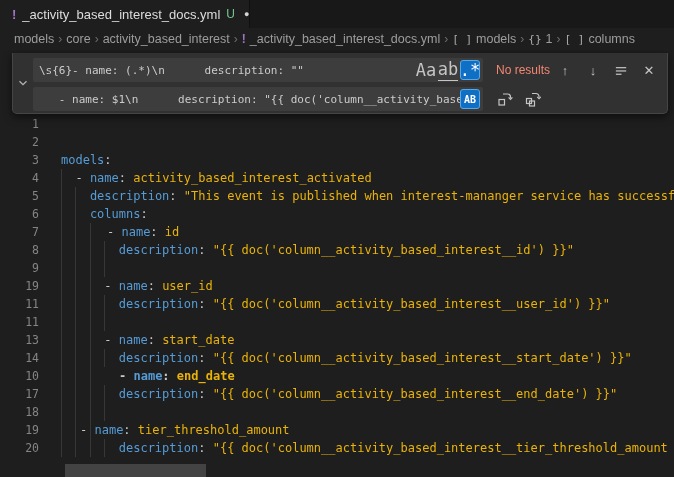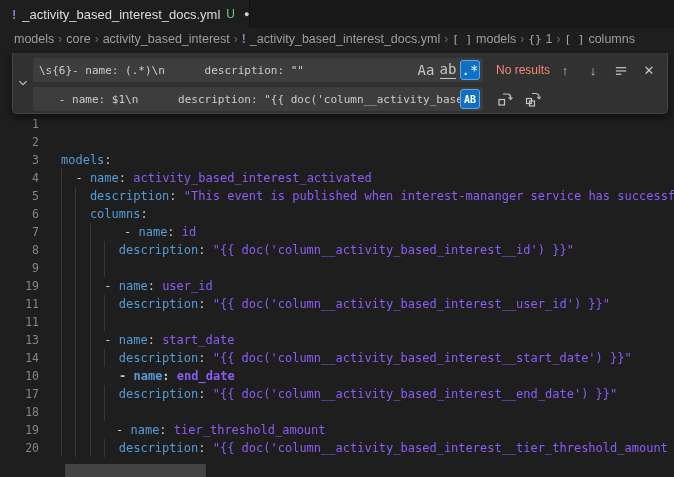--- a/index.html
+++ b/index.html
@@ -24,39 +24,39 @@
   .bc-ic-sym{color:#ababab;font-size:11px;font-family:"DejaVu Sans Mono",monospace;}
 
   
   .editor{position:relative;height:427px;background:#1e1e1e;overflow:hidden;}
   .code{position:absolute;top:65px;left:0;right:0;
         font-family:"DejaVu Sans Mono",monospace;font-size:12px;}
   .crow{display:flex;height:18px;line-height:18px;white-space:pre;}
   .ln{width:39px;text-align:right;color:#858585;flex:none;font-size:11.5px;}
   .lc{margin-left:22px;position:relative;color:#d4d4d4;}
   .g{position:absolute;top:0;bottom:0;width:1px;background:#373737;}
-  .k{color:#569cd6}.p{color:#c8c8c8}.s{color:#8b5cf6}.n{color:#b5cea8}
+  .k{color:#569cd6}.p{color:#c8c8c8}.s{color:#eab308}.n{color:#b5cea8}
   .hscroll{position:absolute;left:65px;bottom:0;width:141px;height:13px;
            background:rgba(130,130,130,0.38);z-index:3;}
 
   
   .findw{position:absolute;top:3px;left:12px;width:656px;height:61px;
          background:#313132;border:1px solid #454545;border-top:none;
          border-radius:0 0 5px 5px;box-shadow:0 3px 9px rgba(0,0,0,.55);
          z-index:5;box-sizing:border-box;display:flex;}
   .collapse{width:20px;display:flex;align-items:center;justify-content:center;}
   .fw-main{flex:1;padding:5px 8px 5px 0;display:flex;flex-direction:column;gap:5px;}
   .fw-row{display:flex;align-items:center;height:24px;}
   .fw-input{background:#3d3d3e;border-radius:2px;height:24px;box-sizing:border-box;
             display:flex;align-items:center;font-family:"DejaVu Sans Mono",monospace;
             font-size:11px;color:#cccccc;padding:0 3px 0 6px;width:450px;flex:none;overflow:hidden;}
   .fi-text{flex:1;overflow:hidden;white-space:pre;}
   .tgl-group{display:flex;gap:2px;flex:none;}
   .tgl{width:20px;height:20px;border-radius:3px;display:flex;align-items:center;
-       justify-content:center;font-size:14px;color:#c5c5c5;box-sizing:border-box;}
+       justify-content:center;font-size:17px;color:#c5c5c5;box-sizing:border-box;}
   .tgl.on{background:#0f6fc5;border:1px solid #55a8ea;color:#ffffff;}
   .ww u{text-decoration:none;border-bottom:1px solid #c5c5c5;padding-bottom:1px;}
   .results{color:#f48771;font-size:12px;margin-left:13px;white-space:nowrap;}
   .fw-btns{margin-left:auto;display:flex;align-items:center;gap:8px;}
   .ibtn{width:20px;height:20px;display:flex;align-items:center;justify-content:center;
         color:#c5c5c5;font-size:13px;}
   .rep-btns{margin-left:12px;display:flex;align-items:center;gap:8px;}
 </style>
 </head>
 <body>
@@ -106,32 +106,32 @@
 
 <div class="editor">
 
   <div class="code" id="code">
       <div class="crow"><span class="ln">1</span></div>
       <div class="crow"><span class="ln">2</span><span class="lc" style="padding-left: 0px;"></span></div>
       <div class="crow"><span class="ln">3</span><span class="lc" style="padding-left: 0px;"><span class="k">models</span><span class="p">:</span></span></div>
       <div class="crow"><span class="ln">4</span><span class="lc" style="padding-left: 14.44px;"><span class="g" style="left: 0px;"></span><span class="p">- </span><span class="k">name</span><span class="p">: </span><span class="s">activity_based_interest_activated</span></span></div>
       <div class="crow"><span class="ln">5</span><span class="lc" style="padding-left: 28.88px;"><span class="g" style="left: 0px;"></span><span class="g" style="left: 14.44px;"></span><span class="k">description</span><span class="p">: </span><span class="s">"This event is published when interest-mananger service has successf</span></span></div>
       <div class="crow"><span class="ln">6</span><span class="lc" style="padding-left: 28.88px;"><span class="g" style="left: 0px;"></span><span class="g" style="left: 14.44px;"></span><span class="k">columns</span><span class="p">:</span></span></div>
-      <div class="crow"><span class="ln">7</span><span class="lc" style="padding-left: 63px;"><span class="g" style="left: 0px;"></span><span class="g" style="left: 14.44px;"></span><span class="g" style="left: 28.88px;"></span><span class="p">- </span><span class="k">name</span><span class="p">: </span><span class="s">id</span></span></div>
+      <div class="crow"><span class="ln">7</span><span class="lc" style="padding-left: 46px;"><span class="g" style="left: 0px;"></span><span class="g" style="left: 14.44px;"></span><span class="g" style="left: 28.88px;"></span><span class="p">- </span><span class="k">name</span><span class="p">: </span><span class="s">id</span></span></div>
       <div class="crow"><span class="ln">8</span><span class="lc" style="padding-left: 57.76px;"><span class="g" style="left: 0px;"></span><span class="g" style="left: 14.44px;"></span><span class="g" style="left: 28.88px;"></span><span class="g" style="left: 43.32px;"></span><span class="k">description</span><span class="p">: </span><span class="s">"{{ doc('column__activity_based_interest__id') }}"</span></span></div>
       <div class="crow"><span class="ln">9</span><span class="lc" style="padding-left: 57.76px;"><span class="g" style="left: 0px;"></span><span class="g" style="left: 14.44px;"></span><span class="g" style="left: 28.88px;"></span><span class="g" style="left: 43.32px;"></span></span></div>
       <div class="crow"><span class="ln">19</span><span class="lc" style="padding-left: 43.32px;"><span class="g" style="left: 0px;"></span><span class="g" style="left: 14.44px;"></span><span class="g" style="left: 28.88px;"></span><span class="p">- </span><span class="k">name</span><span class="p">: </span><span class="s">user_id</span></span></div>
       <div class="crow"><span class="ln">11</span><span class="lc" style="padding-left: 57.76px;"><span class="g" style="left: 0px;"></span><span class="g" style="left: 14.44px;"></span><span class="g" style="left: 28.88px;"></span><span class="g" style="left: 43.32px;"></span><span class="k">description</span><span class="p">: </span><span class="s">"{{ doc('column__activity_based_interest__user_id') }}"</span></span></div>
       <div class="crow"><span class="ln">11</span><span class="lc" style="padding-left: 57.76px;"><span class="g" style="left: 0px;"></span><span class="g" style="left: 14.44px;"></span><span class="g" style="left: 28.88px;"></span><span class="g" style="left: 43.32px;"></span></span></div>
       <div class="crow"><span class="ln">13</span><span class="lc" style="padding-left: 43.32px;"><span class="g" style="left: 0px;"></span><span class="g" style="left: 14.44px;"></span><span class="g" style="left: 28.88px;"></span><span class="p">- </span><span class="k">name</span><span class="p">: </span><span class="s">start_date</span></span></div>
       <div class="crow"><span class="ln">14</span><span class="lc" style="padding-left: 57.76px;"><span class="g" style="left: 0px;"></span><span class="g" style="left: 14.44px;"></span><span class="g" style="left: 28.88px;"></span><span class="g" style="left: 43.32px;"></span><span class="k">description</span><span class="p">: </span><span class="s">"{{ doc('column__activity_based_interest__start_date') }}"</span></span></div>
       <div class="crow"><span class="ln">10</span><span class="lc" style="padding-left: 58px; font-weight: bold;"><span class="g" style="left: 0px;"></span><span class="g" style="left: 14.44px;"></span><span class="g" style="left: 28.88px;"></span><span class="p">- </span><span class="k">name</span><span class="p">: </span><span class="s">end_date</span></span></div>
       <div class="crow"><span class="ln">17</span><span class="lc" style="padding-left: 57.76px;"><span class="g" style="left: 0px;"></span><span class="g" style="left: 14.44px;"></span><span class="g" style="left: 28.88px;"></span><span class="g" style="left: 43.32px;"></span><span class="k">description</span><span class="p">: </span><span class="s">"{{ doc('column__activity_based_interest__end_date') }}"</span></span></div>
       <div class="crow"><span class="ln">18</span><span class="lc" style="padding-left: 57.76px;"><span class="g" style="left: 0px;"></span><span class="g" style="left: 14.44px;"></span><span class="g" style="left: 28.88px;"></span><span class="g" style="left: 43.32px;"></span></span></div>
-      <div class="crow"><span class="ln">19</span><span class="lc" style="padding-left: 55px;"><span class="g" style="left: 0px;"></span><span class="g" style="left: 14.44px;"></span><span class="g" style="left: 28.88px;"></span><span class="p">- </span><span class="k">name</span><span class="p">: </span><span class="s">tier_threshold_amount</span></span></div>
+      <div class="crow"><span class="ln">19</span><span class="lc" style="padding-left: 19px;"><span class="g" style="left: 0px;"></span><span class="g" style="left: 14.44px;"></span><span class="g" style="left: 28.88px;"></span><span class="p">- </span><span class="k">name</span><span class="p">: </span><span class="s">tier_threshold_amount</span></span></div>
       <div class="crow"><span class="ln">20</span><span class="lc" style="padding-left: 57.76px;"><span class="g" style="left: 0px;"></span><span class="g" style="left: 14.44px;"></span><span class="g" style="left: 28.88px;"></span><span class="g" style="left: 43.32px;"></span><span class="k">description</span><span class="p">: </span><span class="s">"{{ doc('column__activity_based_interest__tier_threshold_amount</span></span></div>
     </div>
 
   <div class="hscroll"></div>
 
   <div class="findw">
     <div class="collapse">
       <svg width="14" height="14" viewBox="0 0 16 16">
           <path d="M4 6l4 4 4-4" fill="none" stroke="#b5b5b5" stroke-width="1.4"></path>
         </svg>

